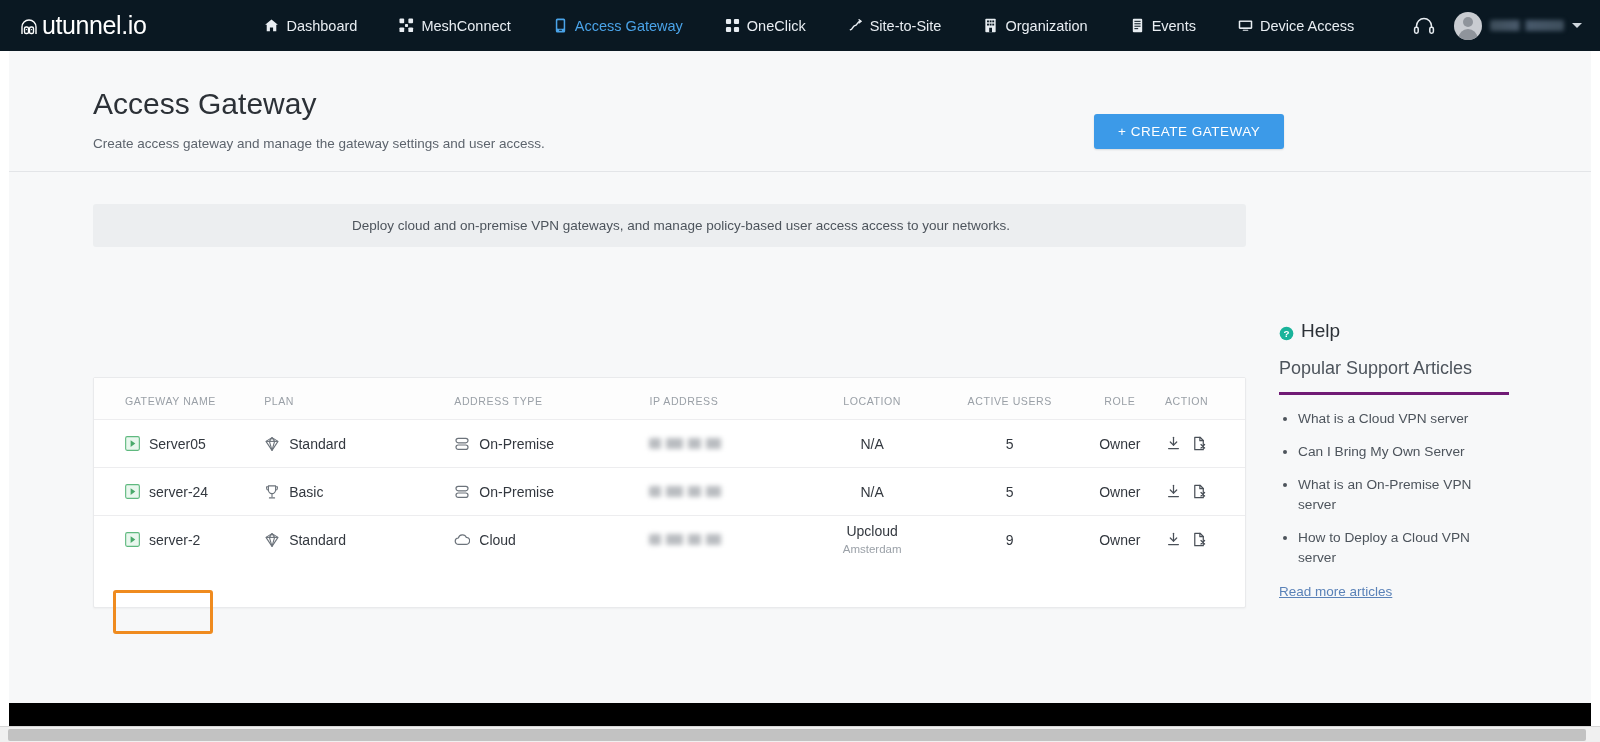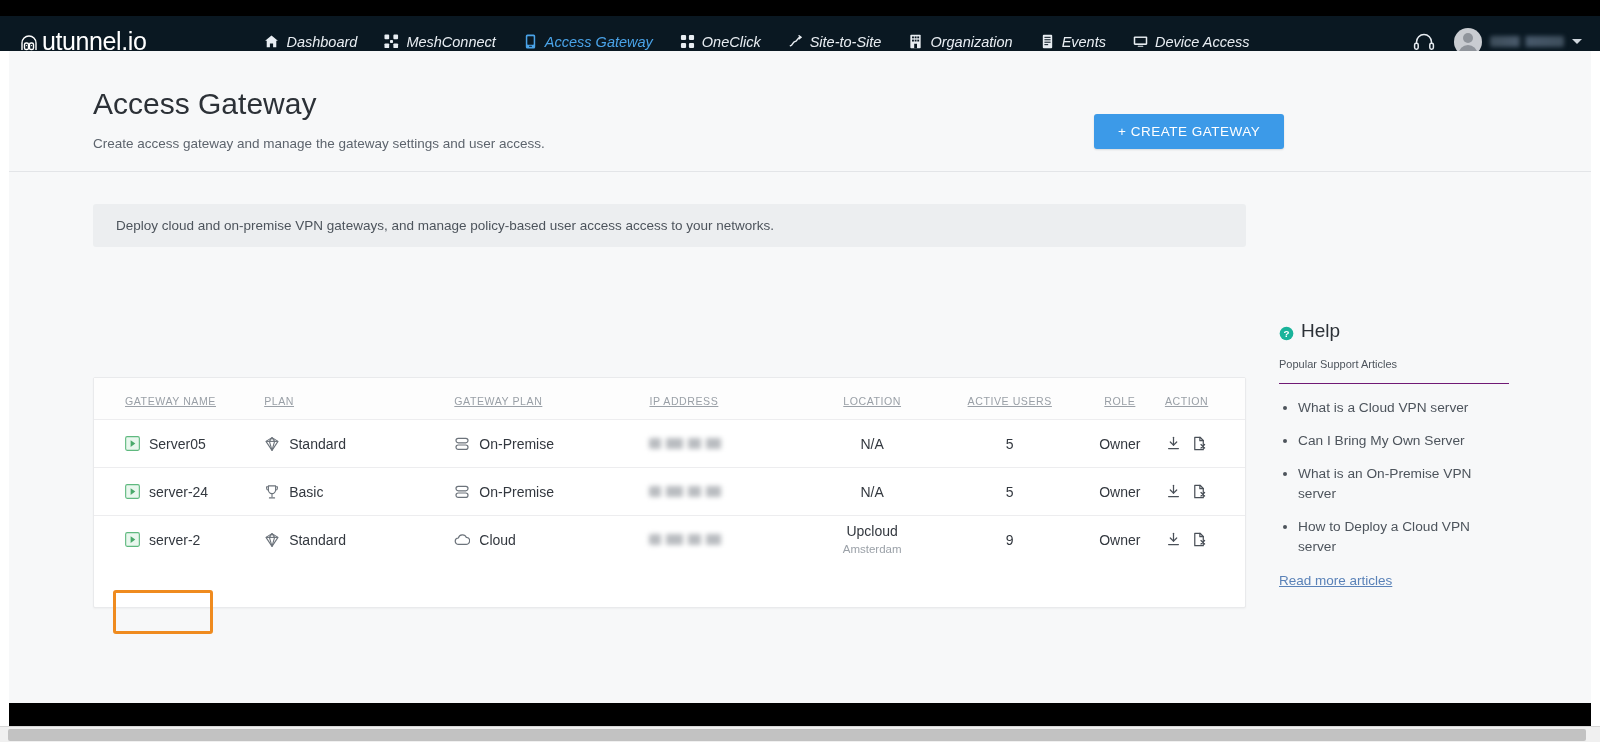--- a/index.html
+++ b/index.html
@@ -11,39 +11,38 @@
   }
   #screen {
     position: relative;
     width: 1600px; height: 742px;
     background: #000;
     overflow: hidden;
   }
 
   
   .navbar {
-    position: absolute; left: 0; top: 16px;
+    position: absolute; left: 0; top: 0;
     width: 1600px; height: 51px;
     background: #0a1822;
     display: flex; align-items: center;
   }
   .logo {
     display: flex; align-items: center;
     margin-left: 17px;
     color: #ffffff;
     font-size: 25px;
     letter-spacing: -0.4px;
     font-weight: 400;
   }
   .logo-mark { width: 24px; height: 24px; margin-right: 1px; display:block; }
   .nav-links {
     display: flex; align-items: flex-start;
     margin-left: 105px;
-    gap: 1px;
-    font-style: italic;
+    gap: 16px;
   }
   .nav-item {
     display: flex; align-items: center;
     gap: 7px;
     padding: 0 13px;
     color: #e8edf2;
     font-size: 14.5px;
     white-space: nowrap;
     cursor: pointer;
   }
@@ -124,40 +123,39 @@
 
   
   .content { position: relative; }
   .banner {
     position: absolute; left: 93px; top: 32px;
     width: 1153px; height: 43px;
     background: #eceef0;
     border-radius: 3px;
     display: flex; align-items: center;
     padding-left: 23px;
-    font-size: 13.5px; color: #4d545c;
+    font-size: 13.5px; color: #4d545c; justify-content: center;
   }
   .table-card {
     position: absolute; left: 93px; top: 205px;
     width: 1153px; height: 231px;
     background: #ffffff;
     border: 1px solid #e9eaec;
     border-radius: 2px;
     box-shadow: 0 1px 2px rgba(0,0,0,0.04);
     top: 205px;
   }
   .gw-table { width: 100%; border-collapse: collapse; table-layout: fixed; }
   .gw-table th {
     font-size: 10.6px; font-weight: 400;
     color: #9aa0a7; letter-spacing: 0.55px;
     text-align: left;
     padding: 17px 0 12px 0;
     border-bottom: 1px solid #ededef;
     background: #fdfdfd;
-    text-decoration: underline;
   }
   .gw-table td {
     font-size: 14px; color: #33383f;
     padding: 0; height: 48px;
     border-bottom: 1px solid #ededef;
     vertical-align: middle;
   }
   .gw-table tr:last-child td { border-bottom: none; }
   .c-name   { width: 170px; padding-left: 31px !important; }
   .c-plan   { width: 190px; }
@@ -204,22 +202,22 @@
   
   .help {
     position: absolute; left: 1279px; top: 148px; width: 230px;
   }
   .help-title {
     display: flex; align-items: center; gap: 7px;
     font-size: 19px; color: #2c3137;
   }
   .help-q { width: 15px; height: 15px; }
   .help-sub {
-    margin-top: 16px; font-size: 11px; color: #4d545c;
-    padding-bottom: 13px; border-bottom: 1px solid #701a75;
+    margin-top: 16px; font-size: 18px; color: #4d545c;
+    padding-bottom: 13px; border-bottom: 3px solid #701a75;
   }
   .help-list { margin-top: 14px; padding-left: 19px; }
   .help-list li {
     font-size: 13.7px; color: #4d545c;
     line-height: 20px; margin-bottom: 13px;
     cursor: pointer;
   }
   .help-link {
     margin-top: 3px;
     font-size: 13.5px; color: #5a82b8;
@@ -394,21 +392,21 @@
       <div class="banner">
         <span>Deploy cloud and on-premise VPN gateways, and manage policy-based user access access to your networks.</span>
       </div>
 
       <div class="table-card">
         <table class="gw-table">
           <thead>
             <tr>
               <th class="c-name">GATEWAY NAME</th>
               <th class="c-plan">PLAN</th>
-              <th class="c-type">GATEWAY PLAN</th>
+              <th class="c-type">ADDRESS TYPE</th>
               <th class="c-ip">IP ADDRESS</th>
               <th class="c-loc">LOCATION</th>
               <th class="c-users">ACTIVE USERS</th>
               <th class="c-role">ROLE</th>
               <th class="c-action">ACTION</th>
             </tr>
           </thead>
           <tbody>
 
             <tr>

